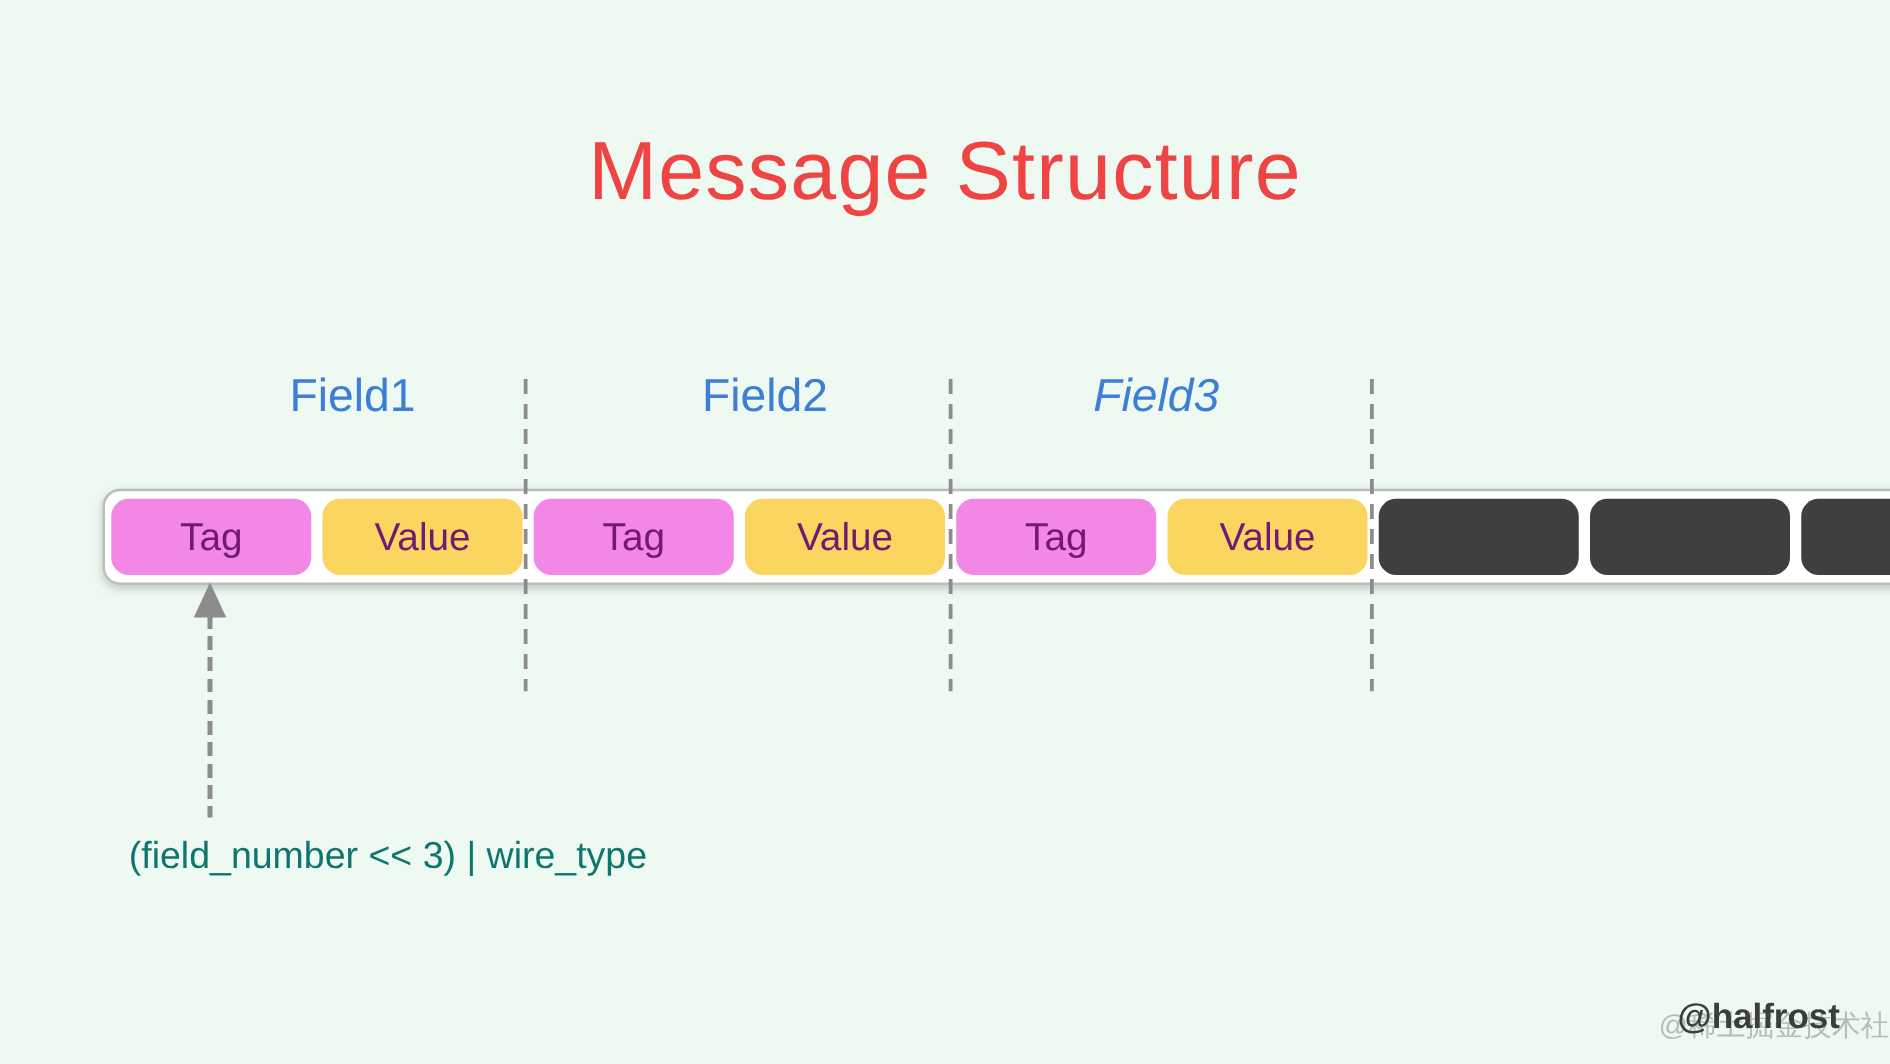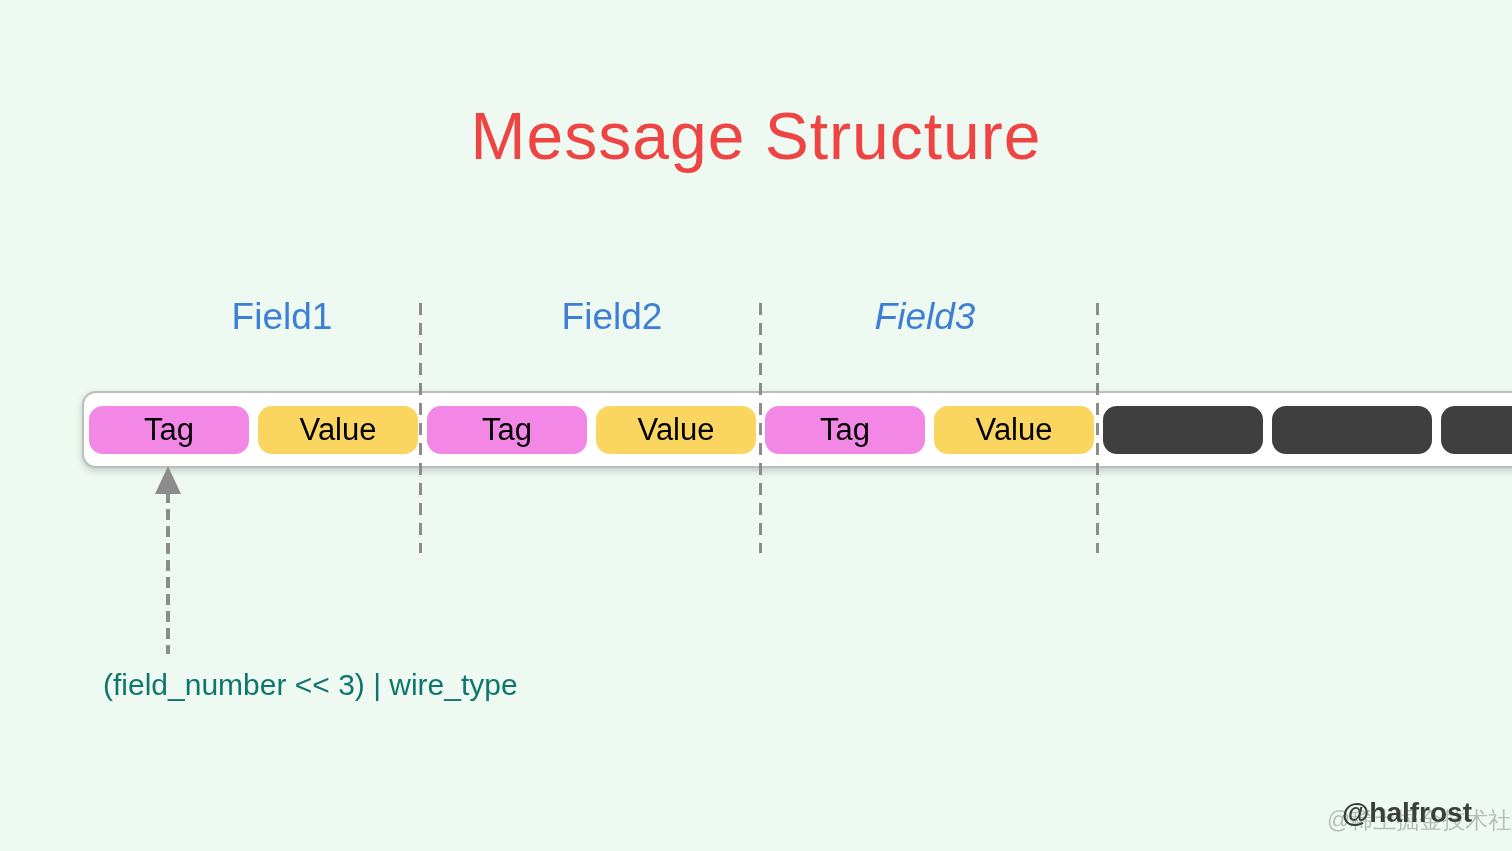--- a/index.html
+++ b/index.html
@@ -62,27 +62,27 @@
     z-index: 1;
     display: flex;
     align-items: center;
     gap: 9px;
     padding-left: 5px;
   }
   .seg {
     position: relative;
     z-index: 3;
     flex: 0 0 160px;
-    height: 48px;
+    height: 61px;
     border-radius: 14px;
     display: flex;
     align-items: center;
     justify-content: center;
     font-size: 31px;
-    color: #000000;
+    color: #701a75;
   }
   .seg.tag   { background: #f287e6; }
   .seg.value { background: #fad55f; }
   .seg.dark  { background: #3f3f3f; }
 
   
   .arrow {
     position: absolute;
     left: 154px; top: 466px;
     width: 28px; height: 190px;

